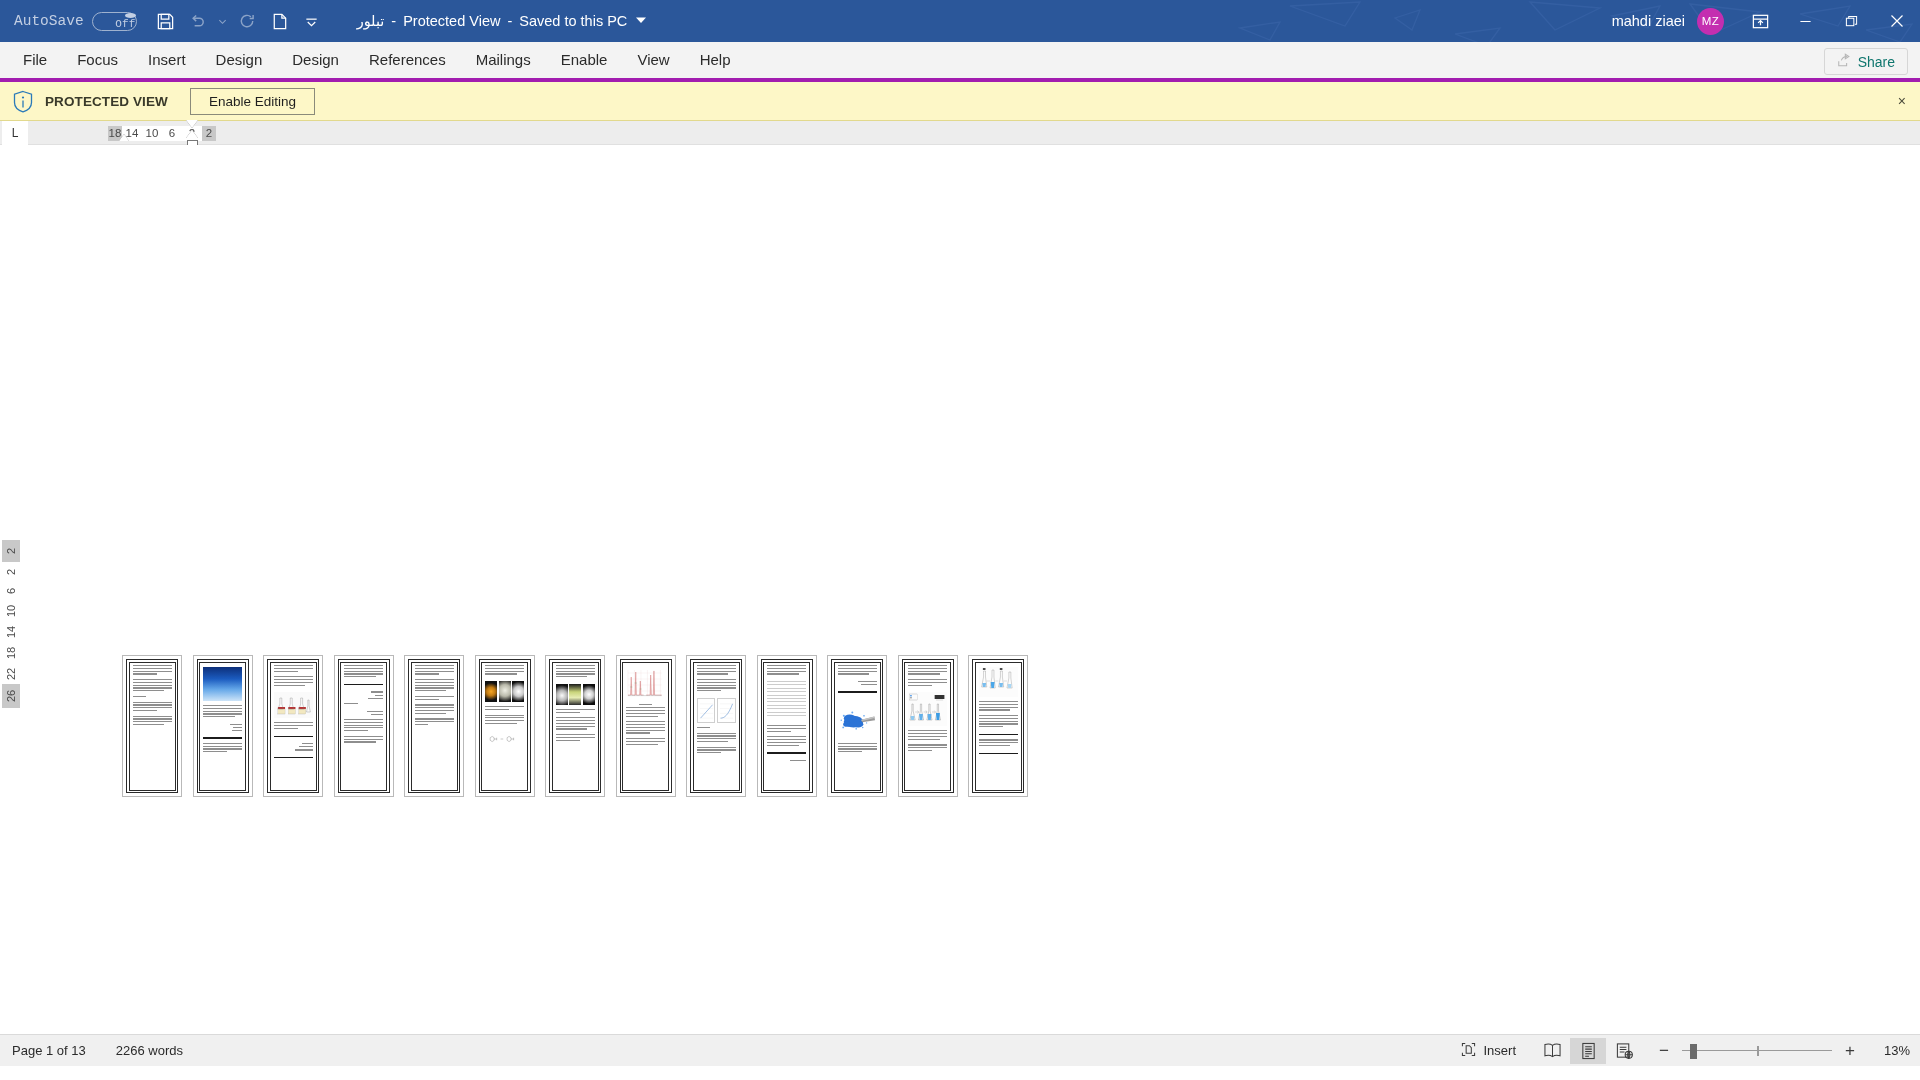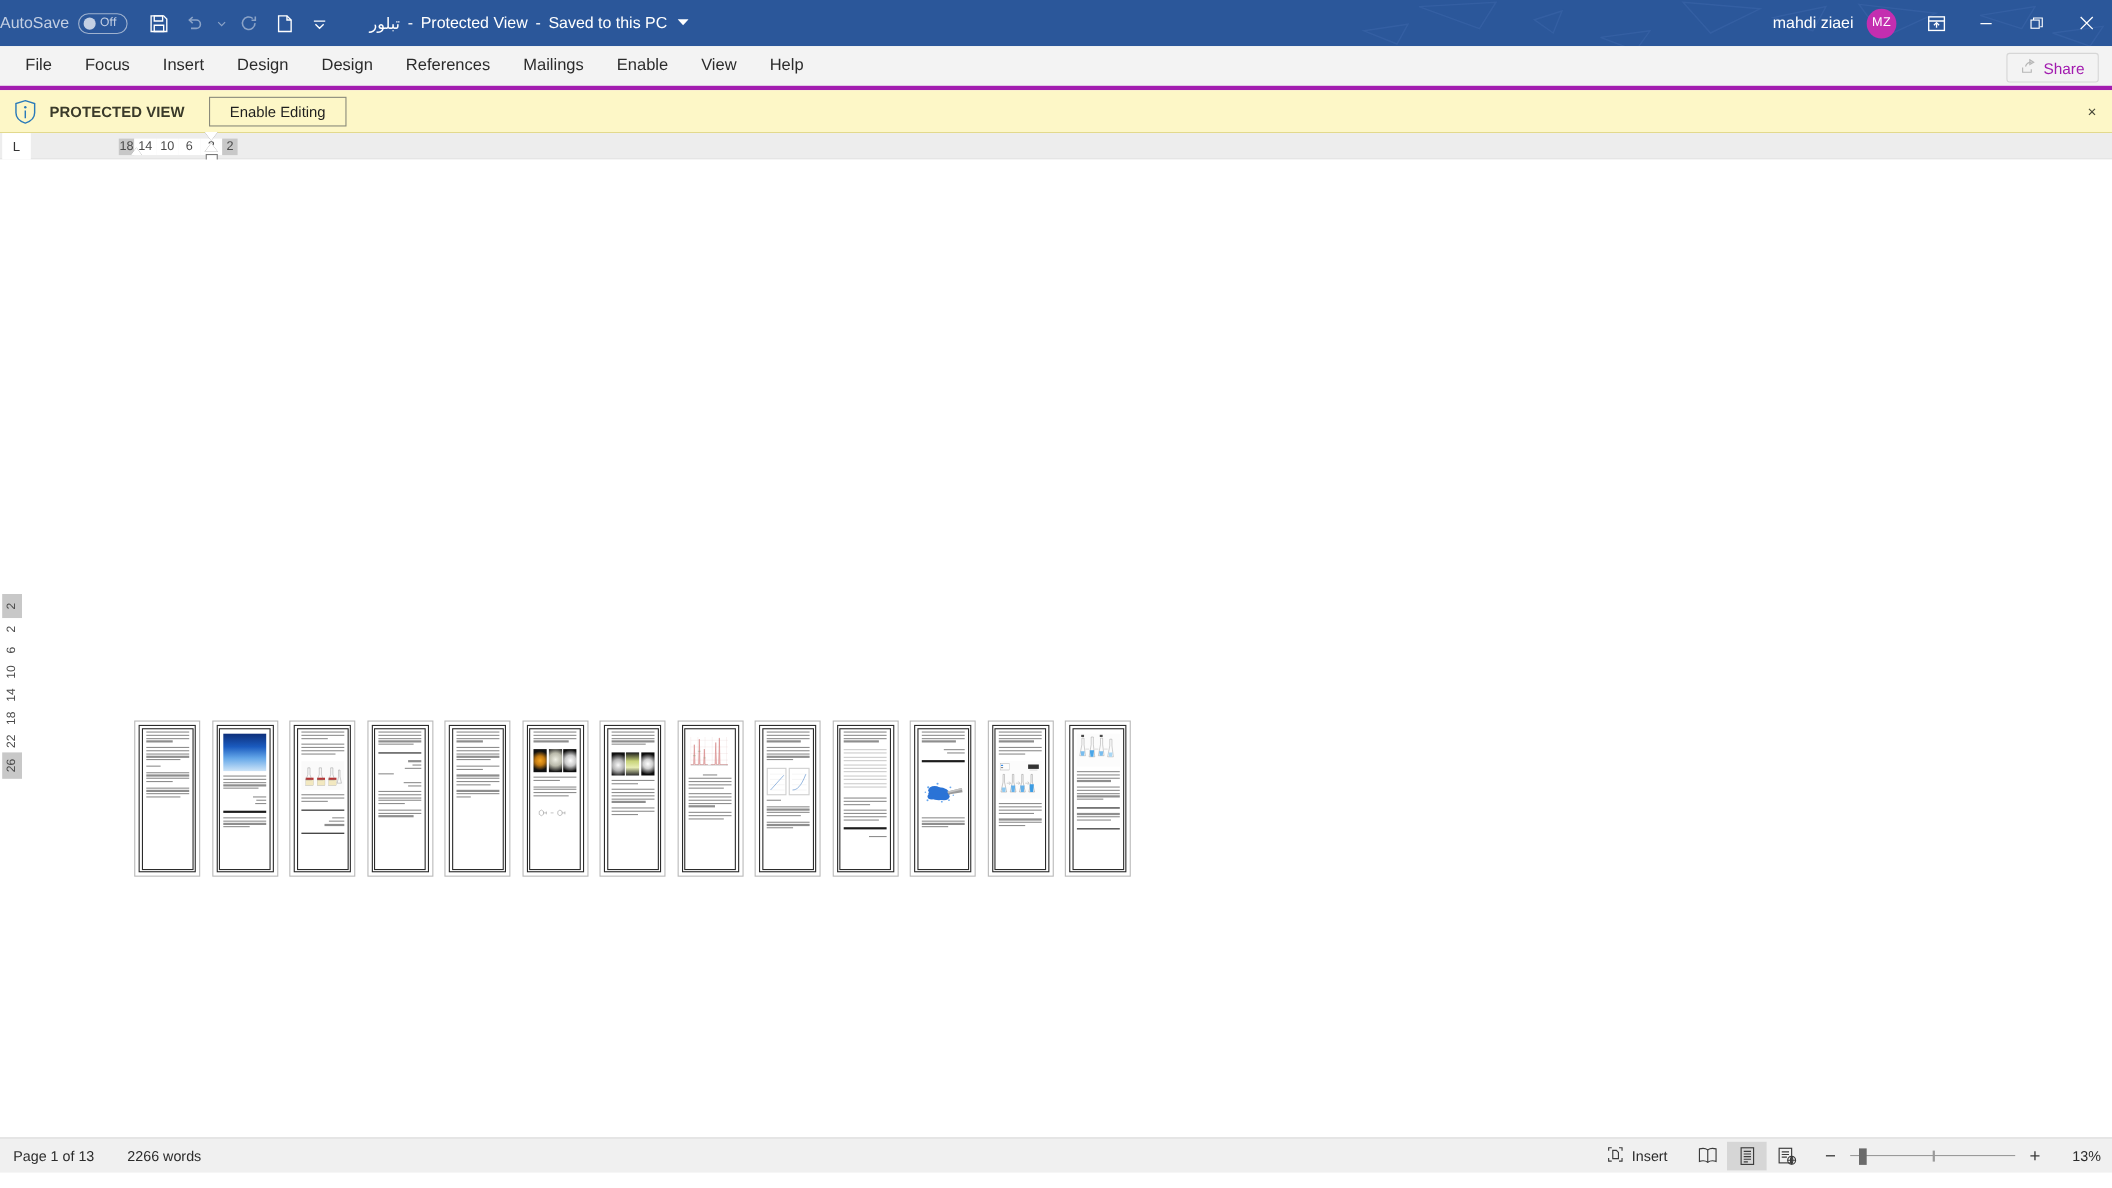--- a/index.html
+++ b/index.html
@@ -21,26 +21,26 @@
     overflow: hidden;
   }
   .titlebar-bg {
     position: absolute; inset: 0;
     pointer-events: none;
     opacity: .55;
   }
   .tb-left { display: flex; align-items: center; position: relative; z-index: 2; }
   .autosave {
     display: flex; align-items: center; gap: 8px;
-    color: #c3cfe3; font-size: 14.5px;
+    margin-left: 14px; color: #c3cfe3; font-size: 14.5px; font-family: Liberation Mono, monospace;
   }
   .toggle {
     width: 45px; height: 19px; border-radius: 10px;
     border: 1px solid #9fb2cf; position: relative;
-    display: flex; align-items: center;
+    display: flex; align-items: flex-end; flex-direction: column;
   }
   .toggle .knob {
     width: 11px; height: 11px; border-radius: 50%;
     background: #c3cfe3; margin-left: 4px;
   }
   .toggle .off { font-size: 11px; color: #c3cfe3; margin-left: 4px; letter-spacing: .2px;}
   .qat { display: flex; align-items: center; gap: 2px; margin-left: 14px; }
   .qat-btn {
     width: 30px; height: 30px;
     display: flex; align-items: center; justify-content: center;
@@ -94,21 +94,21 @@
   }
   .tabs { display: flex; align-items: center; margin-left: 8px; }
   .tab {
     padding: 0 15px; height: 40px; line-height: 40px;
     font-size: 15px; color: #2b2b2b;
   }
   .share-btn {
     position: absolute; right: 12px; top: 6px;
     height: 27px; padding: 0 12px;
     border: 1px solid #d6d6d6; border-radius: 3px;
-    color: #a21caf; font-size: 14px;
+    color: #0f766e; font-size: 14px;
     display: flex; align-items: center; gap: 7px;
     background: #f3f3f3;
   }
 
   
   .pvbar {
     height: 39px; background: #fdf7c7;
     border-bottom: 1px solid #e2d98d;
     display: flex; align-items: center;
     position: relative;

